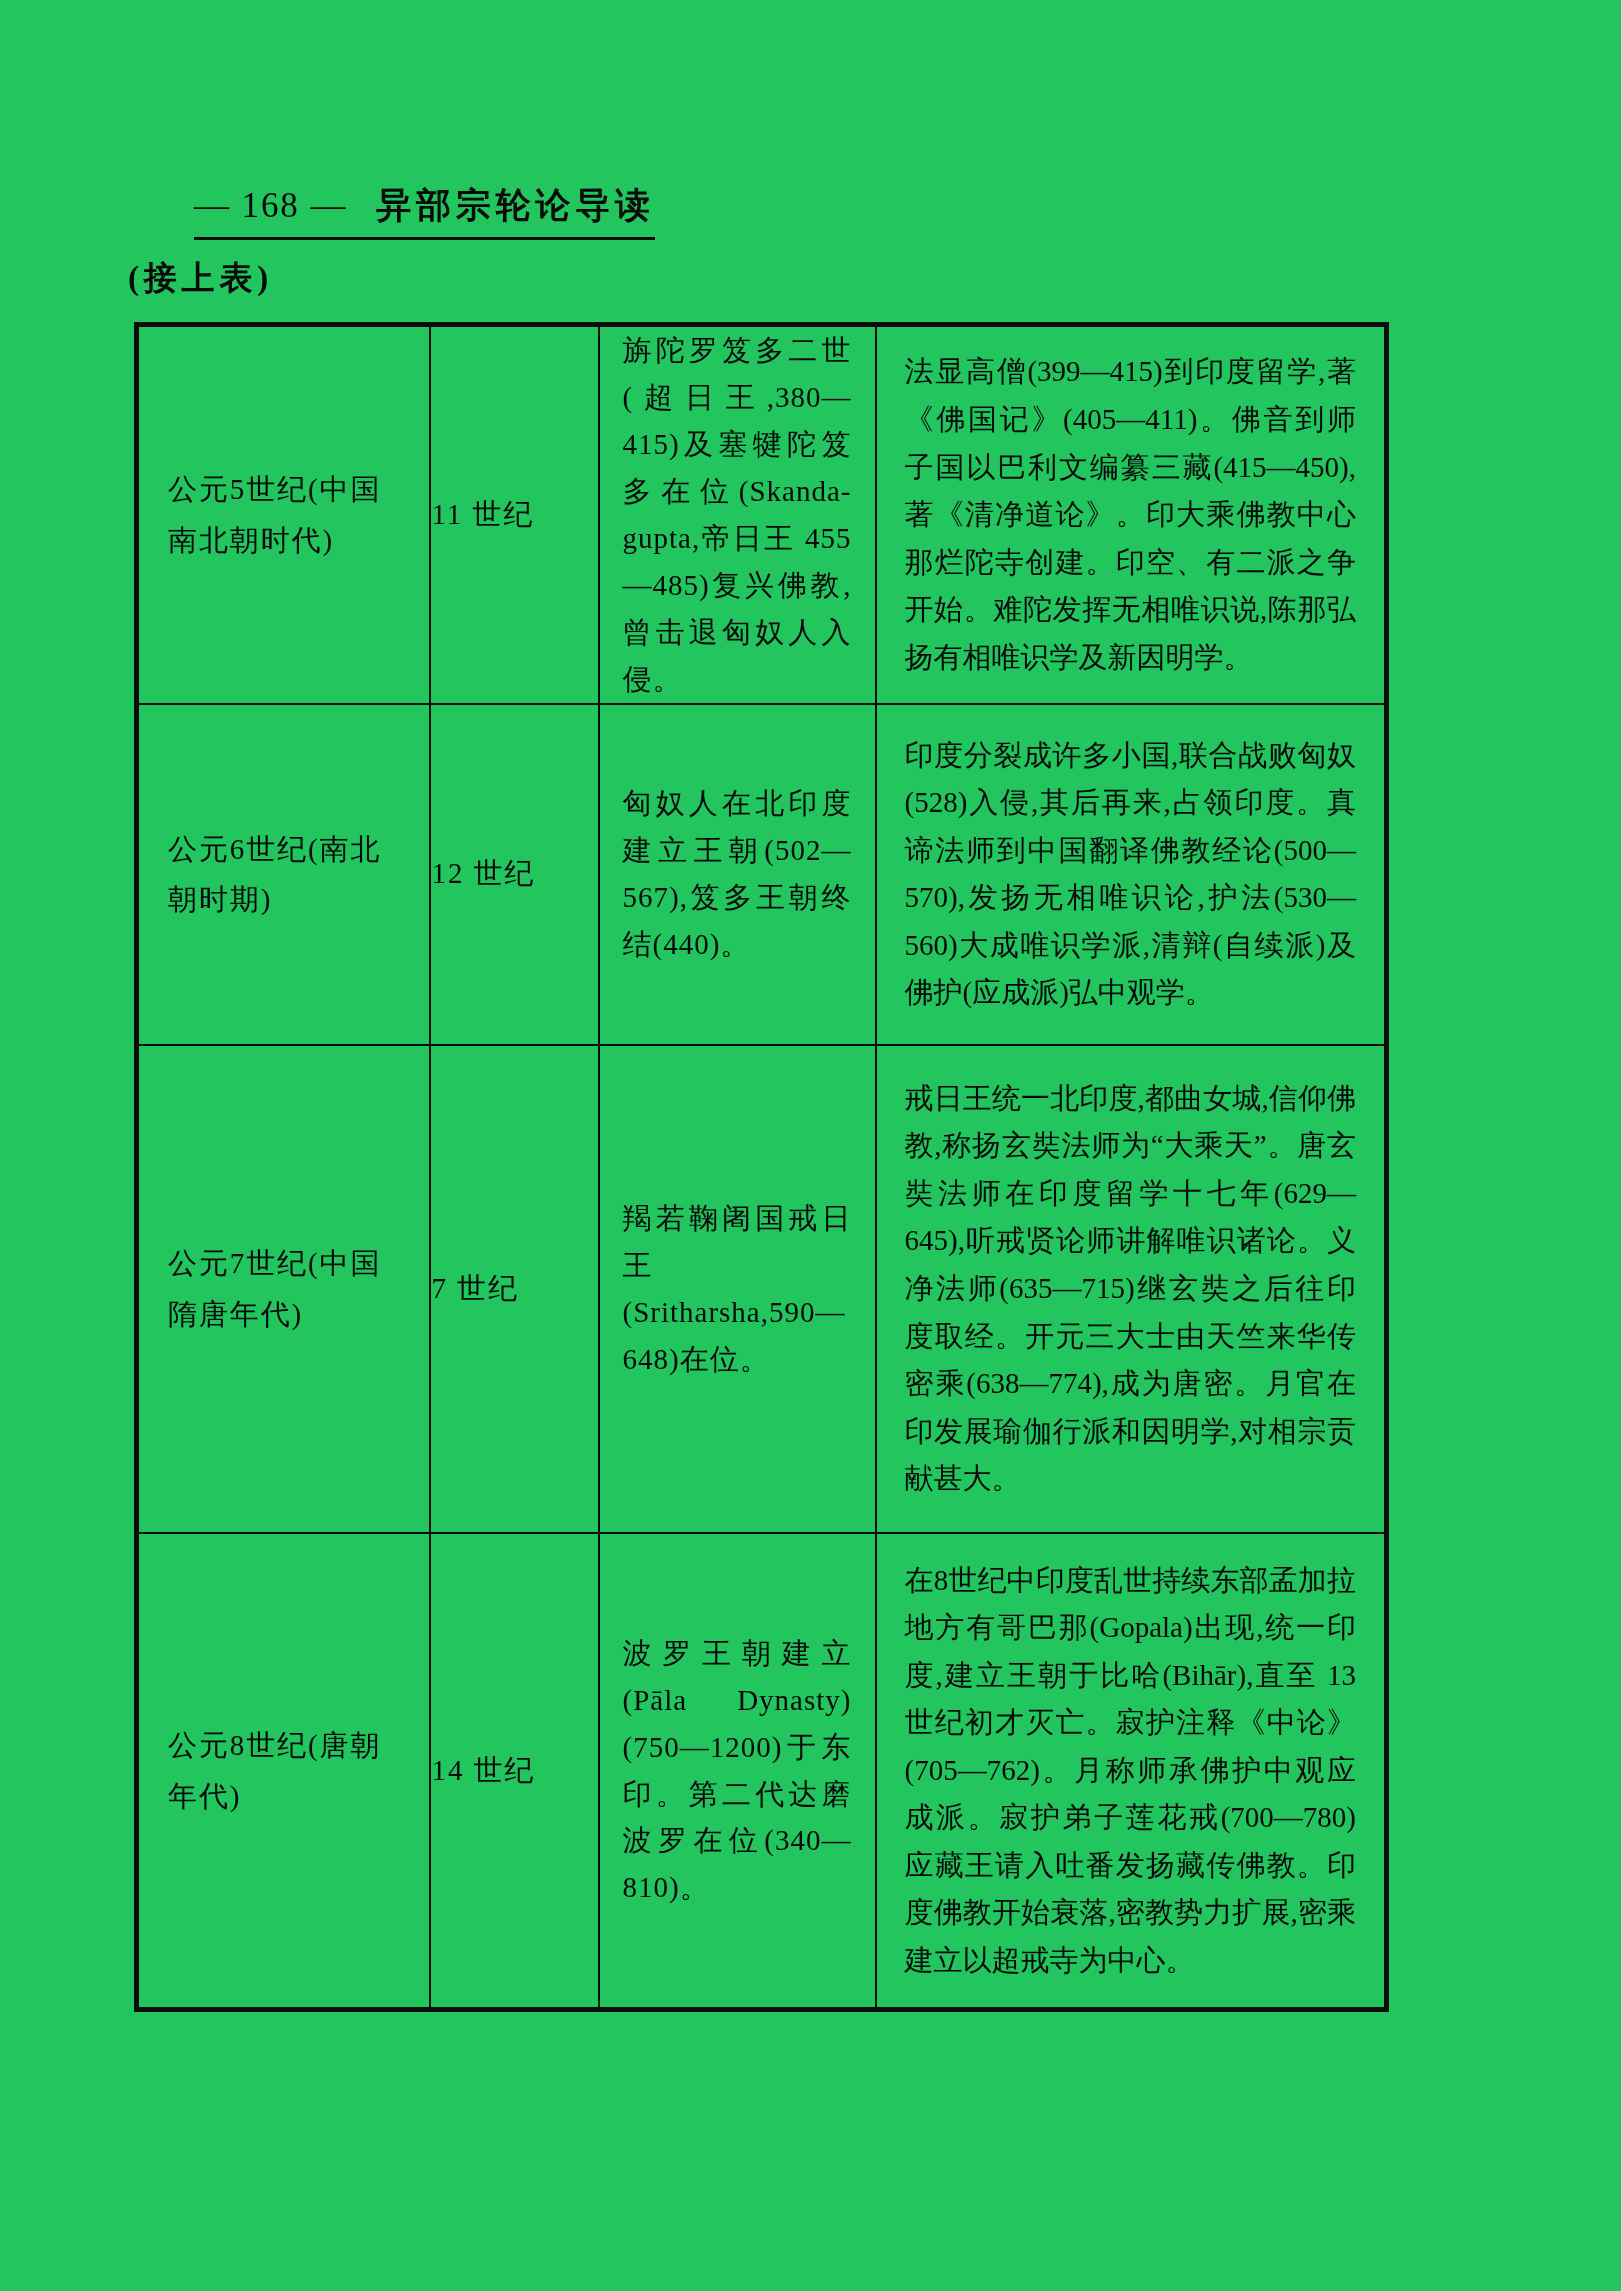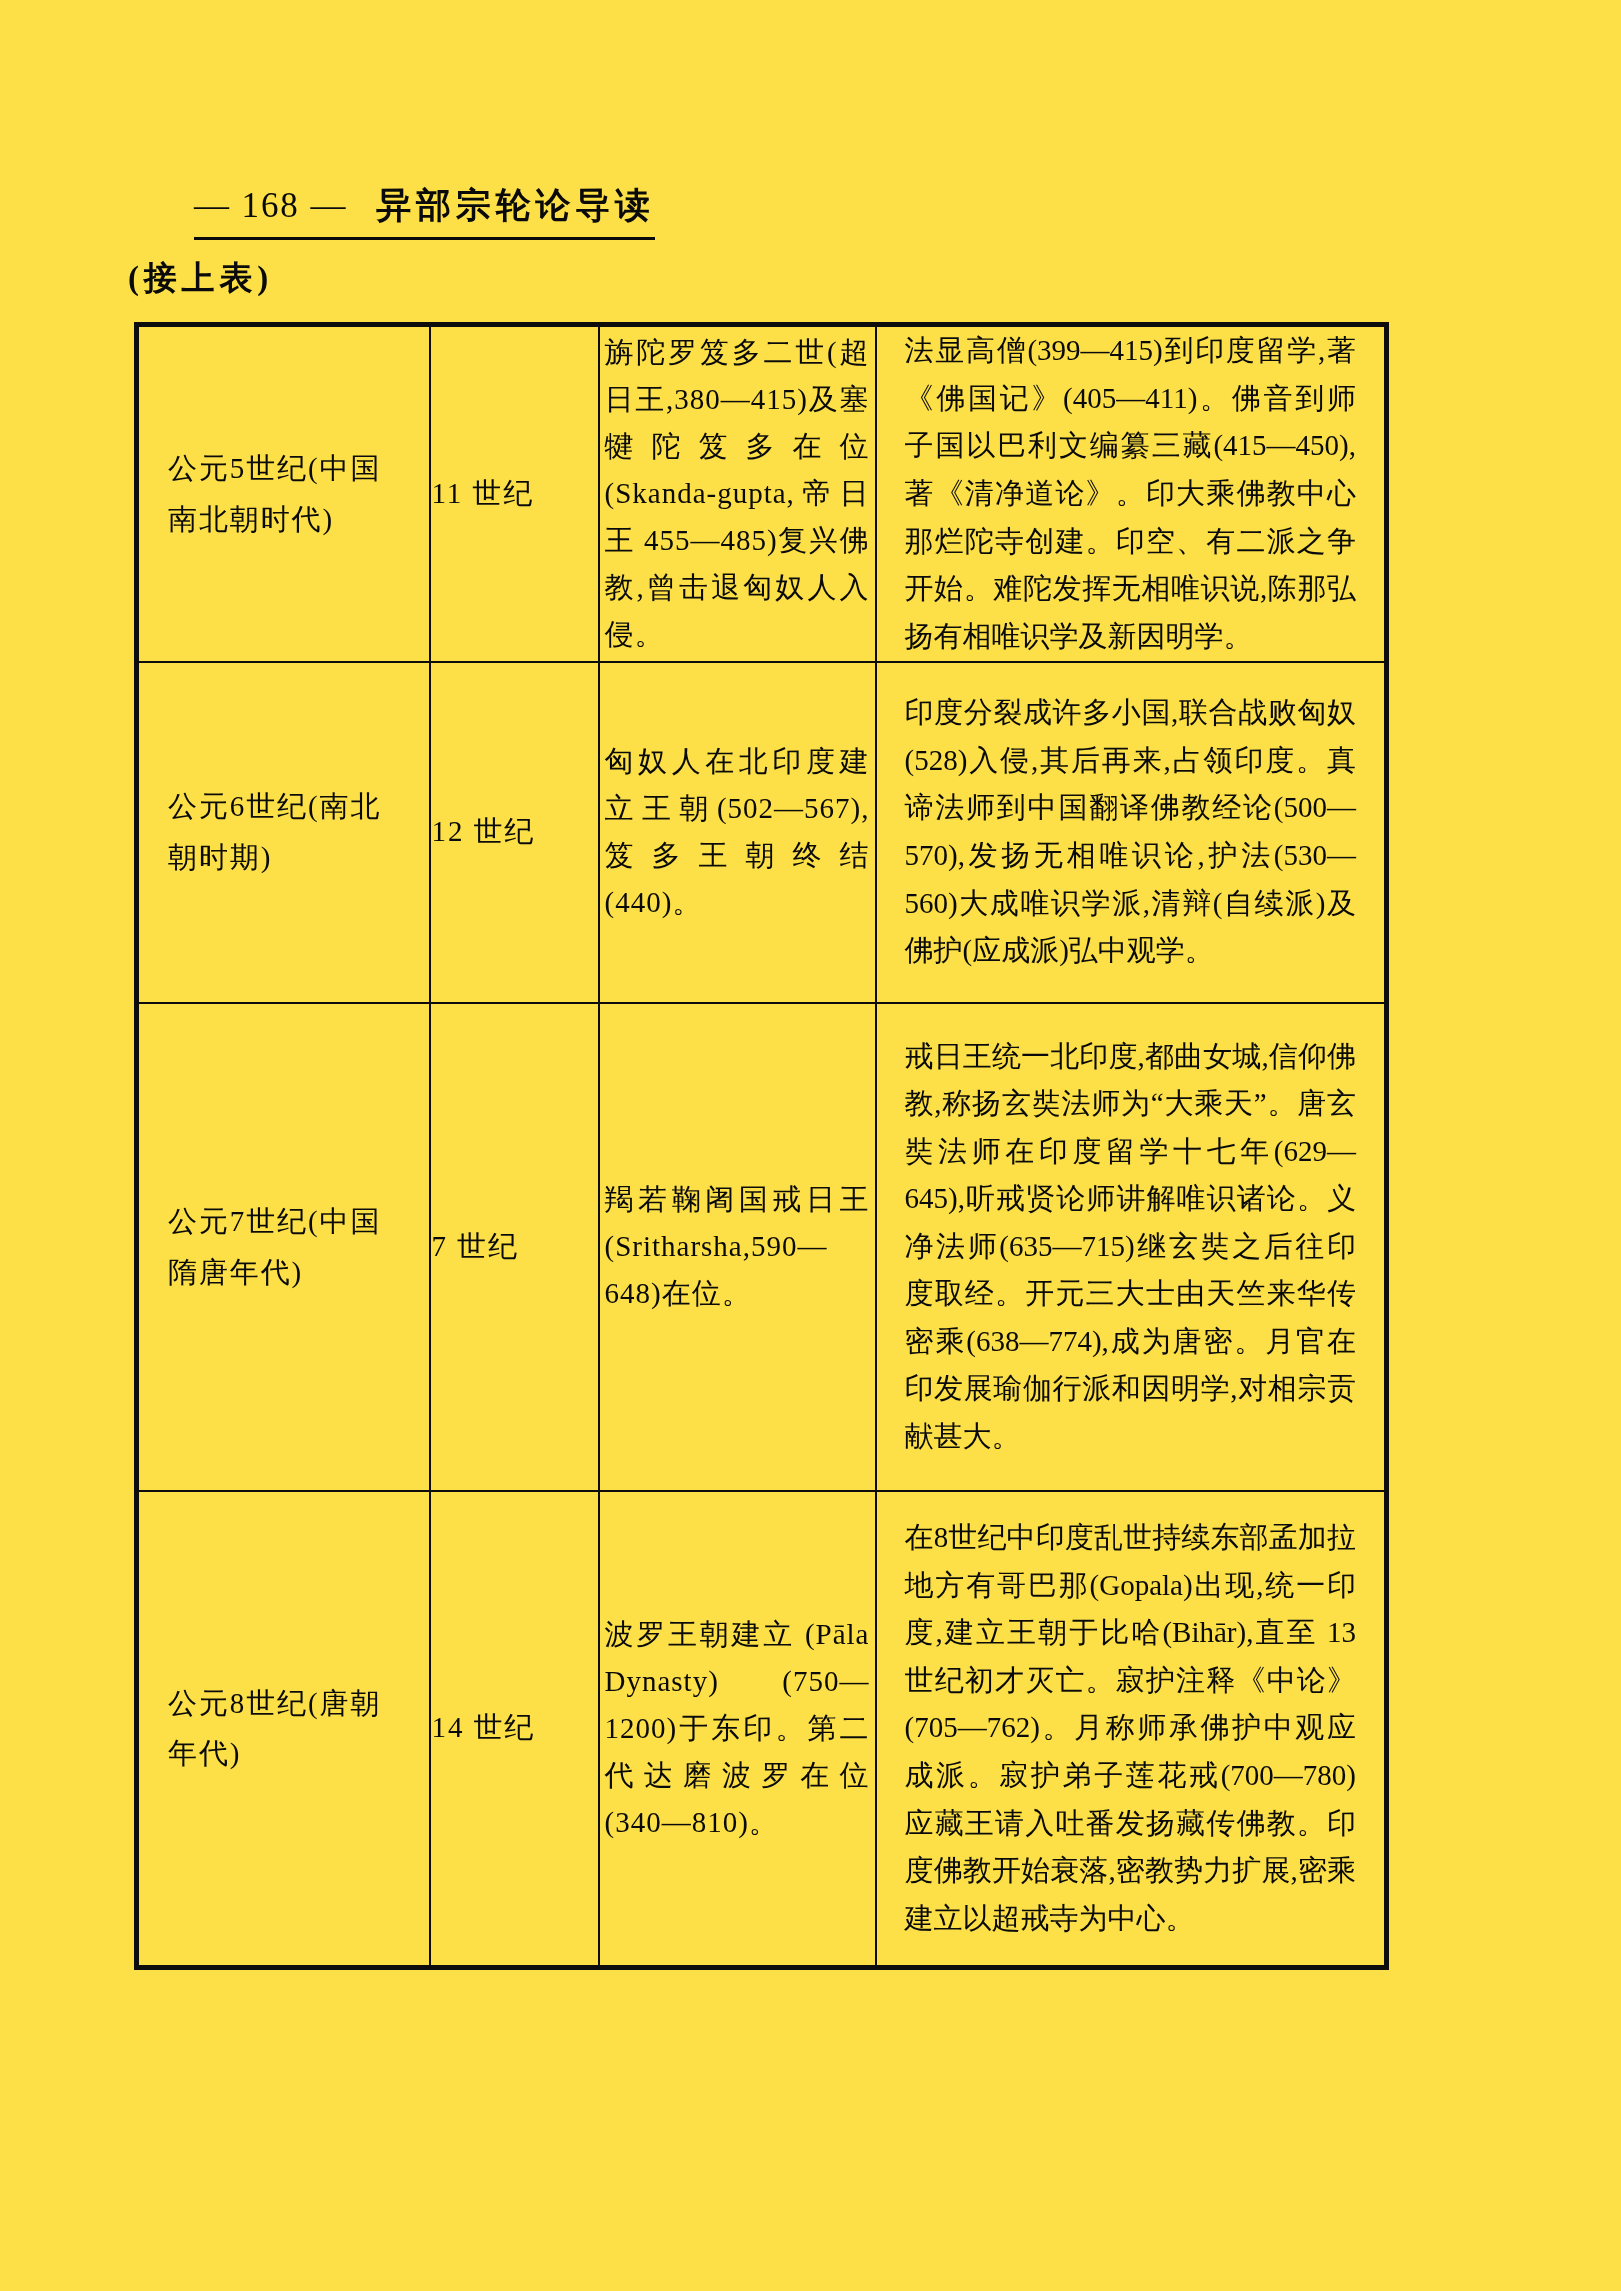--- a/index.html
+++ b/index.html
@@ -4,21 +4,21 @@
 <style>
   html,body{margin:0;padding:0;}
   body{
     width:1621px;height:2291px;
     background:#ffffff;
     position:relative;
     font-family:"Liberation Serif","DejaVu Serif",serif;
     color:#0a0a0a;
     -webkit-font-smoothing:none;
   }
-  .sheet{position:absolute;inset:0;background:#fde047;}
+  .sheet{position:absolute;inset:0;background:#22c55e;}
 
   
   .running-head{
     position:absolute;left:194px;top:187px;
     font-size:35px;line-height:1.1;
     padding-bottom:11.5px;
     border-bottom:3.8px solid #0a0a0a;
     white-space:nowrap;
     letter-spacing:1.9px;
   }
@@ -52,21 +52,21 @@
     letter-spacing:2.9px;
     font-weight:bold;
   }
   tr.r1{height:337px;}
   tr.r2{height:341px;}
   tr.r3{height:488px;}
   tr.r4{height:477px;}
 
   td.c1{padding:0 29px;line-height:1.75;letter-spacing:1.9px;}
   td.c2{text-align:left;letter-spacing:1.9px;}
-  td.c3{padding:0 5px;line-height:1.62;text-align:justify;letter-spacing:1px;}
+  td.c3{padding:0 23px;line-height:1.62;text-align:justify;letter-spacing:1px;}
   td.c4{padding:0 28px;line-height:1.64;text-align:justify;}
 </style>
 </head>
 <body>
 
 <div class="sheet">
 
   <div class="running-head">
     <span>— 168 —</span><span class="ttl">异部宗轮论导读</span>
   </div>

